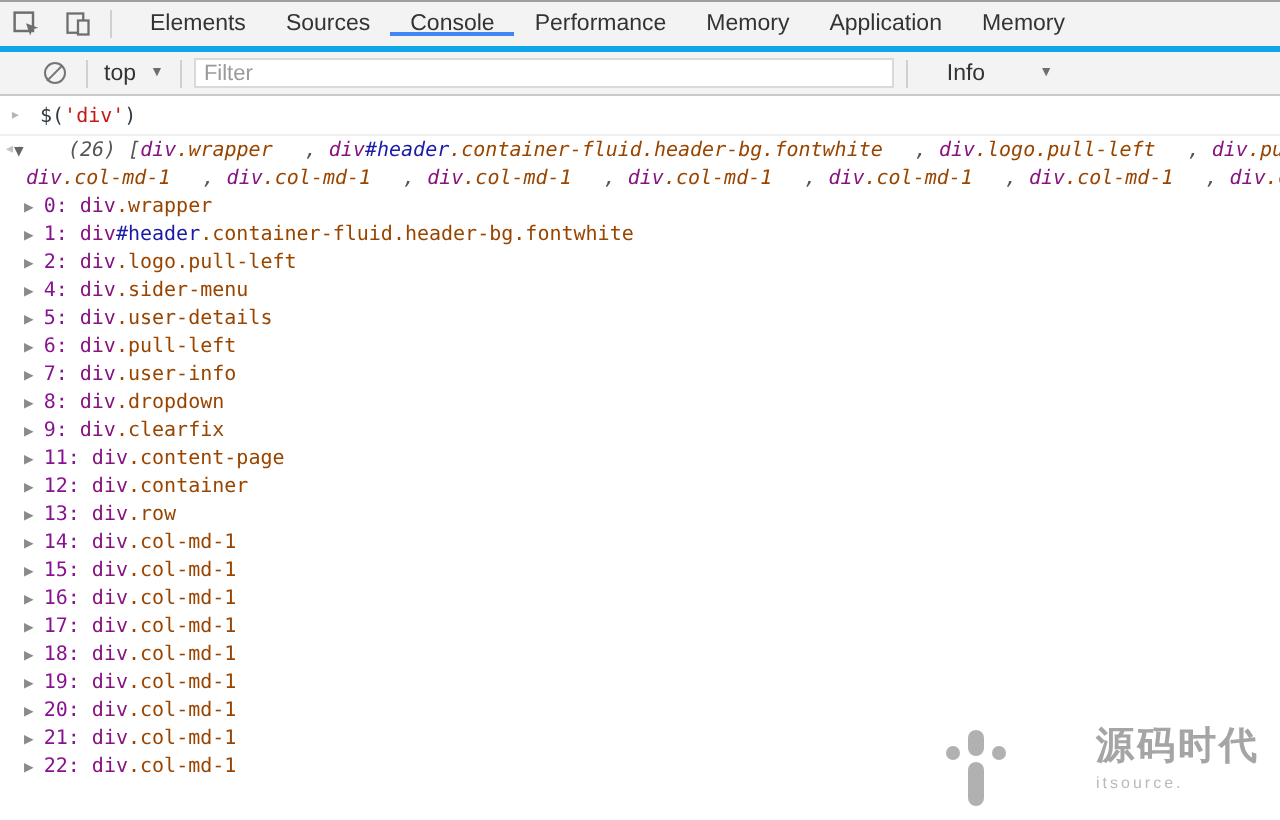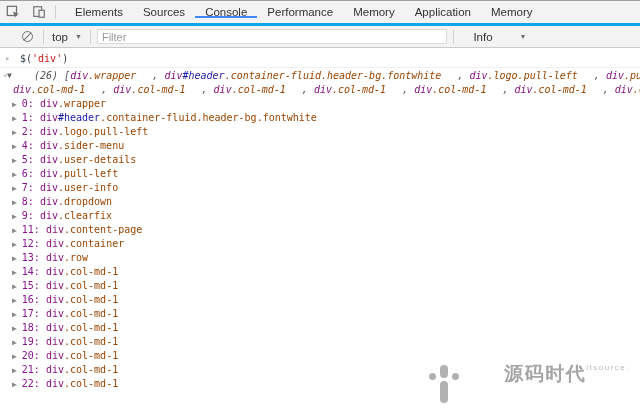--- a/index.html
+++ b/index.html
@@ -54,23 +54,23 @@
 
   
   .watermark { position:absolute; right:10px; bottom:6px; display:flex; align-items:flex-start;
                opacity:.8; pointer-events:none; }
   .wm-logo { position:relative; width:30px; height:40px; margin-right:9px; margin-top:2px; }
   .wm-logo span { position:absolute; background:#9e9e9e; border-radius:4px; }
   .wm-dot-l { left:0; top:9px; width:7px; height:7px; border-radius:50% !important; }
   .wm-top   { left:11px; top:1px; width:8px; height:13px; }
   .wm-dot-r { left:23px; top:9px; width:7px; height:7px; border-radius:50% !important; }
   .wm-bar   { left:11px; top:17px; width:8px; height:22px; }
-  .wm-text { display:flex; flex-direction:row;margin-left:36px; }
+  .wm-text { display:flex; flex-direction:column;margin-left:36px; }
   .wm-title { font-size:19px; font-weight:bold; color:#8f8f8f; letter-spacing:1.5px; line-height:24px; }
-  .wm-sub { font-size:8px; color:#a9a9a9; letter-spacing:1.5px; margin-top:1px;text-align:center; }
+  .wm-sub { font-size:8px; color:#a9a9a9; letter-spacing:1.5px; margin-top:1px; }
 </style>
 </head>
 <body>
 
 <div class="window">
 
   <div class="tabbar">
     <span class="icon-btn">
       <svg width="14" height="14" viewBox="0 0 16 16">
         <rect x="1.5" y="1.5" width="10.5" height="10.5" fill="none" stroke="#6e6e6e" stroke-width="1.4"></rect>

